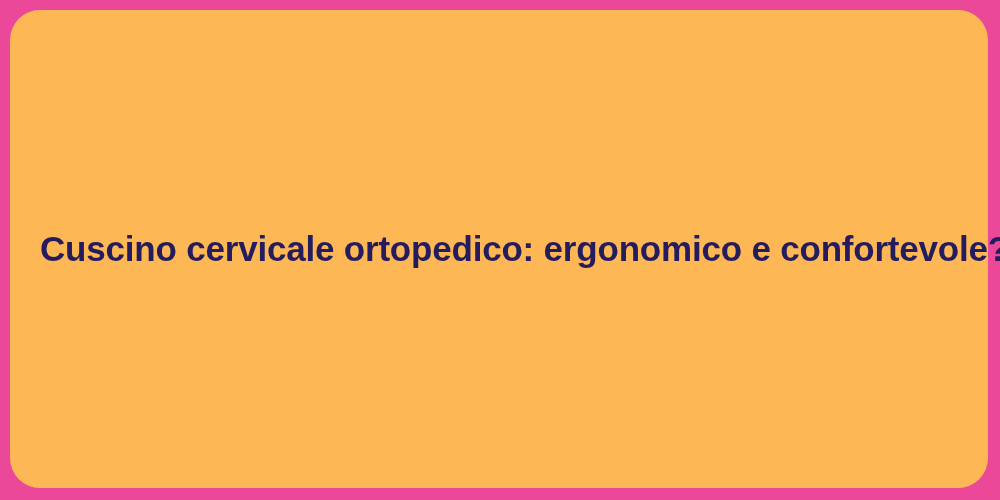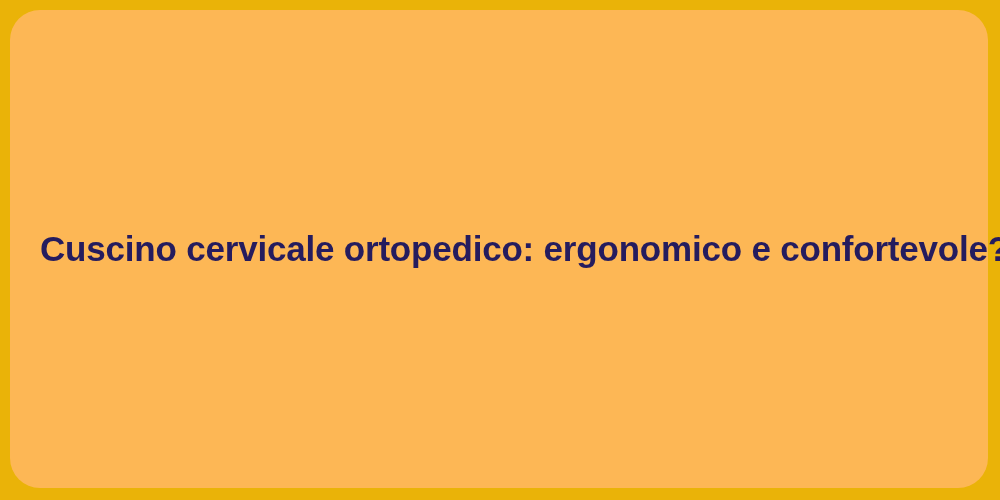--- a/index.html
+++ b/index.html
@@ -12,21 +12,21 @@
     height: 500px;
     overflow: hidden;
     font-family: "Liberation Sans", sans-serif;
   }
 
   .frame {
     position: relative;
     box-sizing: border-box;
     width: 1000px;
     height: 500px;
-    background: #eab308;
+    background: #ec4899;
     padding: 10px 12px 12px 10px;
   }
 
   .panel {
     position: relative;
     box-sizing: border-box;
     width: 100%;
     height: 100%;
     background: #fdb755;
     border-radius: 30px;

